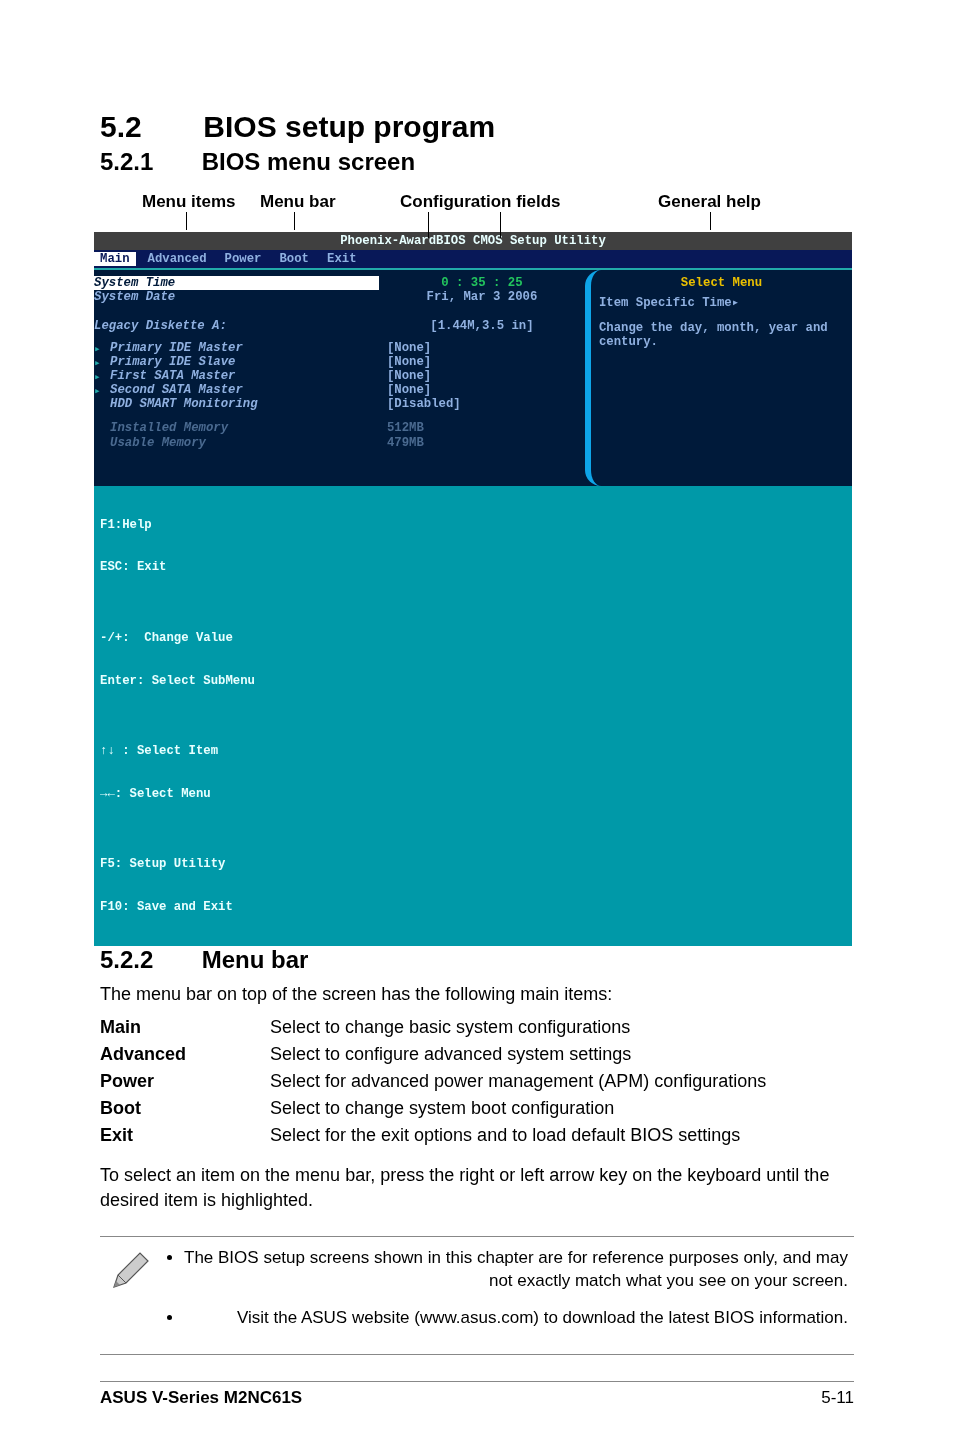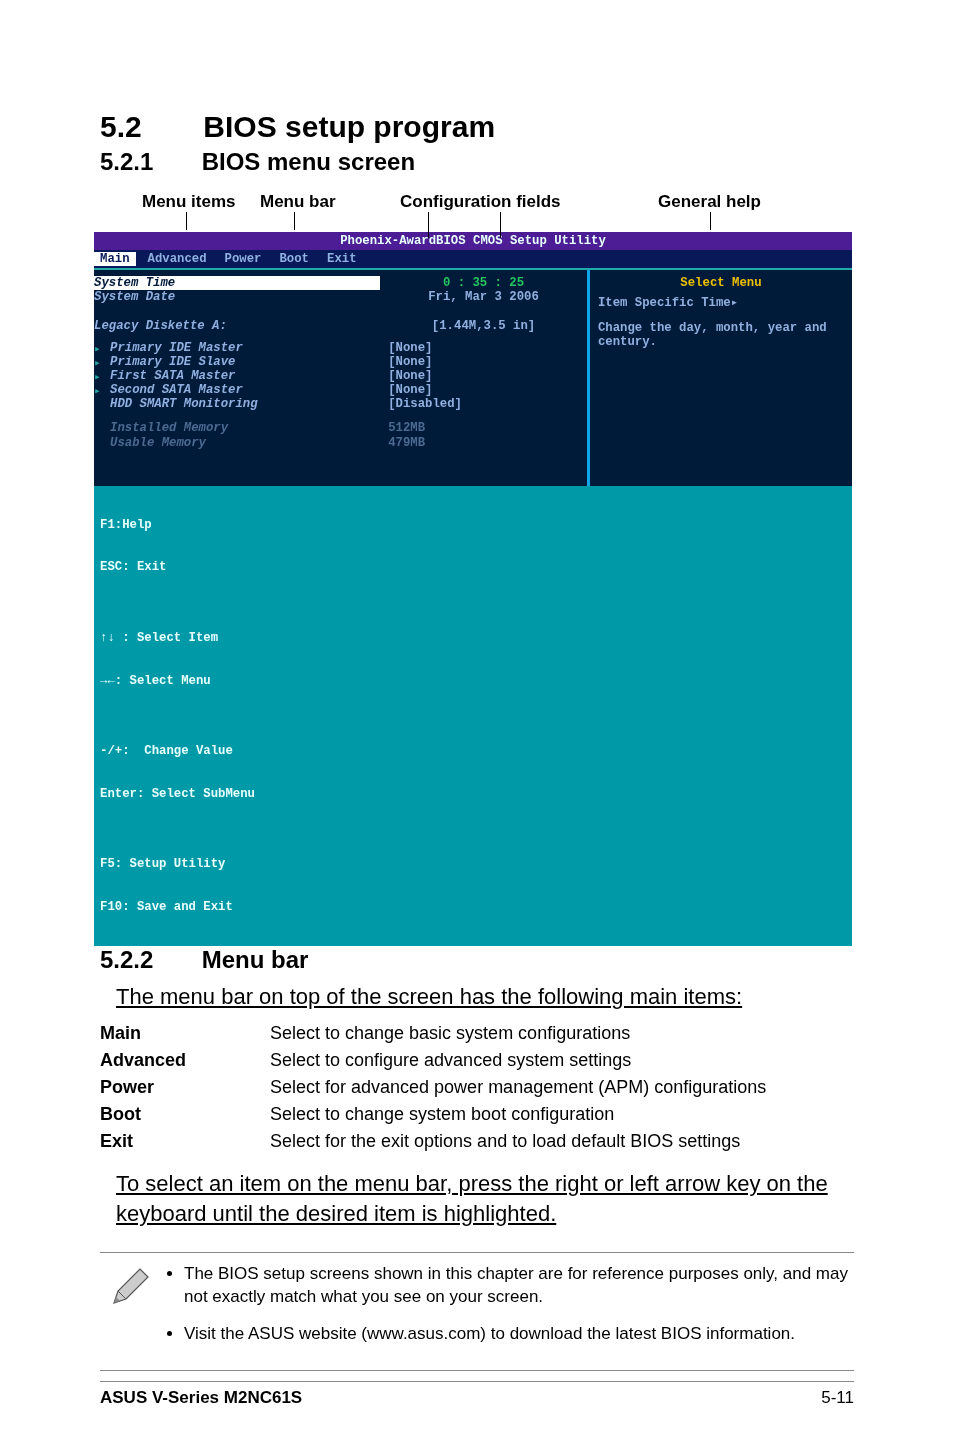--- a/index.html
+++ b/index.html
@@ -5,44 +5,44 @@
   body { margin:0; padding:0; background:#fff; font-family:Arial,Helvetica,sans-serif; color:#000; }
   .page { width:954px; min-height:1438px; margin:0 auto; padding:110px 100px 40px 100px; box-sizing:border-box; position:relative; }
   h1.section-title { font-size:30px; font-weight:bold; margin:0 0 4px 0; }
   h1.section-title .num { display:inline-block; width:95px; }
   h2.sub { font-size:24px; font-weight:bold; margin:0 0 6px 0; }
   h2.sub .num { display:inline-block; width:95px; }
   .annot-row { position:relative; height:40px; font-size:17px; font-weight:bold; margin-top:16px; }
   .annot { position:absolute; top:0; }
   .annot-line { position:absolute; width:1px; height:18px; background:#000; }
   .bios-wrap { width:758px; font-family:"Courier New",monospace; font-size:12.3px; line-height:1.15; margin-left:-6px; }
-  .bios-title { background:#4c1d95; color:#e8ffff; text-align:center; font-weight:bold; padding:2px 0; }
+  .bios-title { background:#404040; color:#e8ffff; text-align:center; font-weight:bold; padding:2px 0; }
   .bios-menubar { background:#081858; color:#8fb0e0; font-weight:bold; padding:2px 6px; display:flex; }
   .bios-menubar .tab { margin-right:18px; }
   .bios-menubar .tab.active { background:#fff; color:#081858; padding:0 6px; margin-left:-6px; margin-right:12px; }
   .bios-body { background:#001a3a; color:#8fb0e0; display:flex; border-top:2px solid #2aa; }
   .bios-left { width:300px; padding:6px 0; font-weight:bold;font-style:italic; }
   .bios-middle { width:200px; padding:6px 8px; font-weight:bold; }
-  .bios-right { width:258px; border-left:3px solid #0ea5e9; padding:6px 8px; font-weight:bold; }
+  .bios-right { width:258px; border-left:6px solid #0ea5e9; padding:6px 8px; font-weight:bold;border-radius:16px; }
   .bios-sel-l { background:#fff; color:#001a3a; }
   .bios-sel-m { color:#22c55e; }
   .sel-menu { color:#eac000; text-align:center; }
   .arrow-li::before { content:"▸"; color:#2aa; position:absolute; margin-left:-16px; font-size:11px; top:2px; }
   .arrow-li { position:relative; padding-left:16px; }
   .legend { background:#0099a8; color:#e8ffff; padding:4px 6px; font-weight:bold; white-space:pre; display:flex;flex-direction:column; }
   .annot-bot { position:relative; height:40px; font-size:17px; font-weight:bold; }
-  p.body { font-size:22px; margin:8px 16px; line-height:1.35;text-decoration:underline; }
+  p.body { font-size:18px; margin:8px 0; line-height:1.35; }
   table.defs { border-collapse:collapse; margin:4px 0 14px 0; font-size:18px; }
   table.defs td { vertical-align:top; padding:3px 0; }
   table.defs td.term { font-weight:bold; width:170px; }
   .note-box { border-top:1px solid #888; border-bottom:1px solid #888; margin-top:24px; display:flex; padding:10px 6px; font-size:17px; }
   .note-icon { width:60px; flex:0 0 60px; }
   .note-icon svg { width:48px; height:48px; }
   .note-list { margin:0; padding-left:18px; }
-  .note-list li { margin-bottom:14px; line-height:1.35; }
+  .note-list li { margin-bottom:14px; line-height:1.35;text-align:right; }
   .footer { position:absolute; bottom:30px; left:100px; right:100px; display:flex; justify-content:space-between; font-size:17px; border-top:1px solid #888; padding-top:6px; }
   .footer .product { font-weight:bold; }
 </style>
 </head>
 <body>
 <div class="page">
 
 <h1 class="section-title">
   <span class="num">5.2</span>
   <span>BIOS setup program</span>
@@ -112,27 +112,27 @@
       <div>Item Specific Time▸</div>
       <div style="height:10px"></div>
       <div>Change the day, month, year and century.</div>
     </div>
   </div>
   <div class="legend">
     <div style="width:140px">
       <div>F1:Help</div>
       <div>ESC: Exit</div>
     </div>
+    <div style="width:220px">
+      <div>-/+:  Change Value</div>
+      <div>Enter: Select SubMenu</div>
+    </div>
     <div style="width:180px">
       <div>↑↓ : Select Item</div>
       <div>→←: Select Menu</div>
-    </div>
-    <div style="width:220px">
-      <div>-/+:  Change Value</div>
-      <div>Enter: Select SubMenu</div>
     </div>
     <div>
       <div>F5: Setup Utility</div>
       <div>F10: Save and Exit</div>
     </div>
   </div>
 </div>
 
 
 <h2 class="sub">

